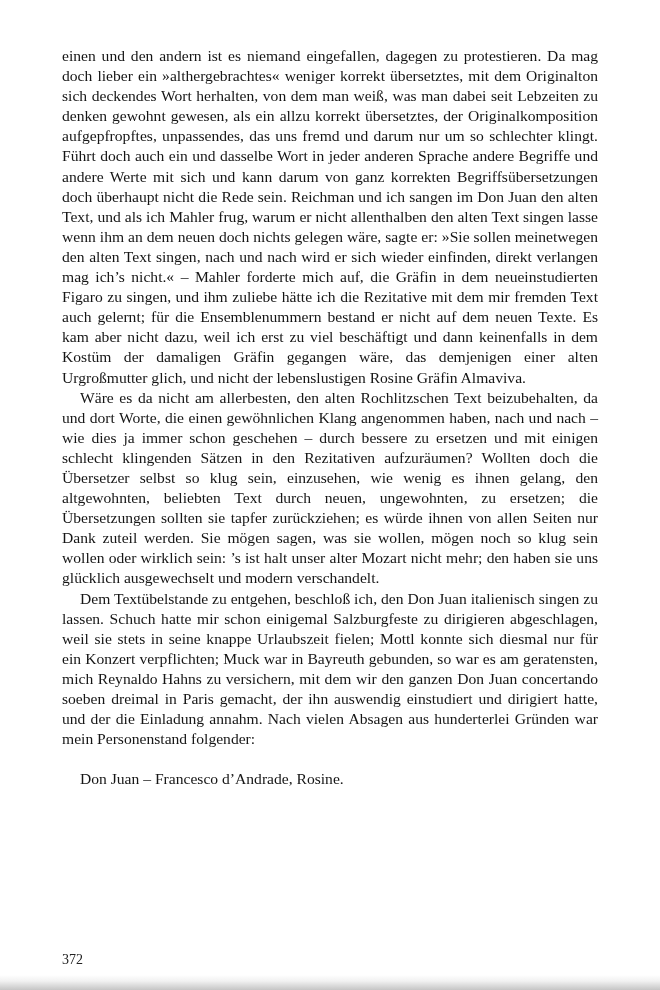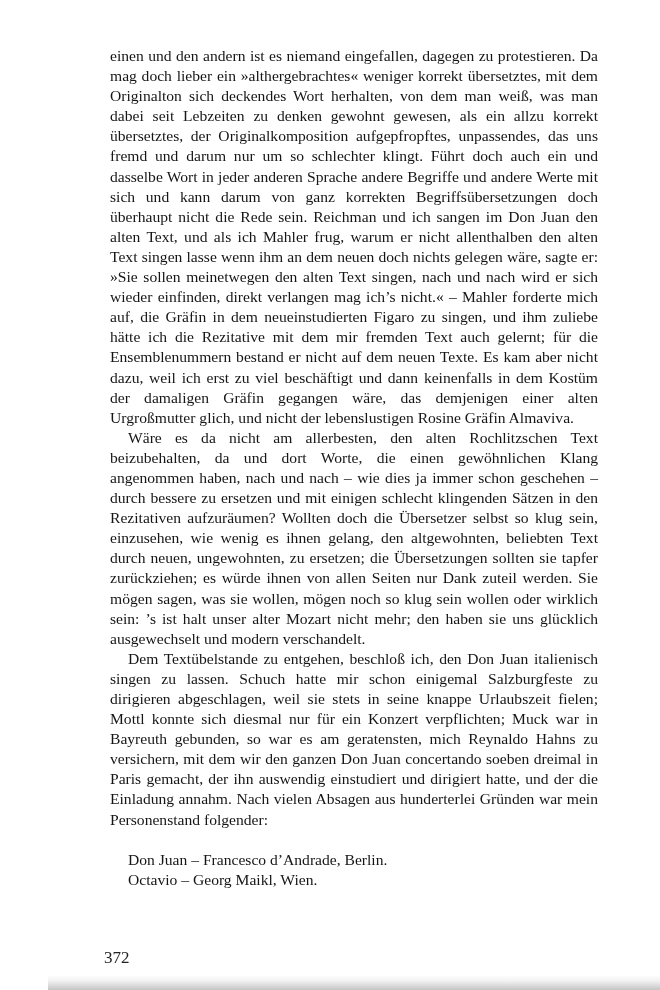--- a/index.html
+++ b/index.html
@@ -11,21 +11,20 @@
     background: #ffffff;
     color: #151515;
     font-family: "Liberation Serif", "DejaVu Serif", serif;
     position: relative;
     overflow: hidden;
   }
   .page {
     position: absolute;
     inset: 0;
     padding: 46px 62px 17px 62px;
-    margin-left: 48px;
   }
   .text-block {
     font-size: 15.6px;
     line-height: 20.1px;
     text-align: justify;
   }
   p.para {
     text-align: justify;
   }
   p.para.indent {
@@ -33,23 +32,23 @@
   }
   .cast-list {
     margin-top: 20px;
     padding-left: 18px;
   }
   .cast-line {
     line-height: 20.1px;
   }
   .page-number {
     position: absolute;
-    left: 56px;
+    left: 62px;
     bottom: 22px;
-    font-size: 17px;
+    font-size: 14px;
     color: #222;
   }
   .bottom-shade {
     position: absolute;
     left: 0;
     right: 0;
     bottom: 0;
     height: 15px;
     background: linear-gradient(to bottom, rgba(120,120,120,0) 0%, rgba(120,120,120,0.10) 40%, rgba(110,110,110,0.40) 100%);
     pointer-events: none;
@@ -57,21 +56,20 @@
 </style>
 </head>
 <body>
 
 <div class="page">
   <div class="text-block">
     <p class="para">einen und den andern ist es niemand eingefallen, dagegen zu protestieren. Da mag doch lieber ein »althergebrachtes« weniger korrekt übersetztes, mit dem Originalton sich deckendes Wort herhalten, von dem man weiß, was man dabei seit Lebzeiten zu denken gewohnt gewesen, als ein allzu korrekt übersetztes, der Originalkomposition aufgepfropftes, unpassendes, das uns fremd und darum nur um so schlechter klingt. Führt doch auch ein und dasselbe Wort in jeder anderen Sprache andere Begriffe und andere Werte mit sich und kann darum von ganz korrekten Begriffsübersetzungen doch überhaupt nicht die Rede sein. Reichman und ich sangen im Don Juan den alten Text, und als ich Mahler frug, warum er nicht allenthalben den alten Text singen lasse wenn ihm an dem neuen doch nichts gelegen wäre, sagte er: »Sie sollen meinetwegen den alten Text singen, nach und nach wird er sich wieder einfinden, direkt verlangen mag ich’s nicht.« – Mahler forderte mich auf, die Gräfin in dem neueinstudierten Figaro zu singen, und ihm zuliebe hätte ich die Rezitative mit dem mir fremden Text auch gelernt; für die Ensemblenummern bestand er nicht auf dem neuen Texte. Es kam aber nicht dazu, weil ich erst zu viel beschäftigt und dann keinenfalls in dem Kostüm der damaligen Gräfin gegangen wäre, das demjenigen einer alten Urgroßmutter glich, und nicht der lebenslustigen Rosine Gräfin Almaviva.</p>
     <p class="para indent">Wäre es da nicht am allerbesten, den alten Rochlitzschen Text beizubehalten, da und dort Worte, die einen gewöhnlichen Klang angenommen haben, nach und nach – wie dies ja immer schon geschehen – durch bessere zu ersetzen und mit einigen schlecht klingenden Sätzen in den Rezitativen aufzuräumen? Wollten doch die Übersetzer selbst so klug sein, einzusehen, wie wenig es ihnen gelang, den altgewohnten, beliebten Text durch neuen, ungewohnten, zu ersetzen; die Übersetzungen sollten sie tapfer zurückziehen; es würde ihnen von allen Seiten nur Dank zuteil werden. Sie mögen sagen, was sie wollen, mögen noch so klug sein wollen oder wirklich sein: ’s ist halt unser alter Mozart nicht mehr; den haben sie uns glücklich ausgewechselt und modern verschandelt.</p>
     <p class="para indent">Dem Textübelstande zu entgehen, beschloß ich, den Don Juan italienisch singen zu lassen. Schuch hatte mir schon einigemal Salzburgfeste zu dirigieren abgeschlagen, weil sie stets in seine knappe Urlaubszeit fielen; Mottl konnte sich diesmal nur für ein Konzert verpflichten; Muck war in Bayreuth gebunden, so war es am geratensten, mich Reynaldo Hahns zu versichern, mit dem wir den ganzen Don Juan concertando soeben dreimal in Paris gemacht, der ihn auswendig einstudiert und dirigiert hatte, und der die Einladung annahm. Nach vielen Absagen aus hunderterlei Gründen war mein Personenstand folgender:</p>
     <div class="cast-list">
-      <div class="cast-line">Don Juan – Francesco d’Andrade, Berlin.</div>
-      <div class="cast-line">Octavio – Georg Maikl, Wien.</div>
+      <div class="cast-line">Don Juan – Francesco d’Andrade, Rosine.</div>
     </div>
   </div>
 
   <div class="page-number">372</div>
 
   <div class="bottom-shade"></div>
 </div>
 
 </body></html>

